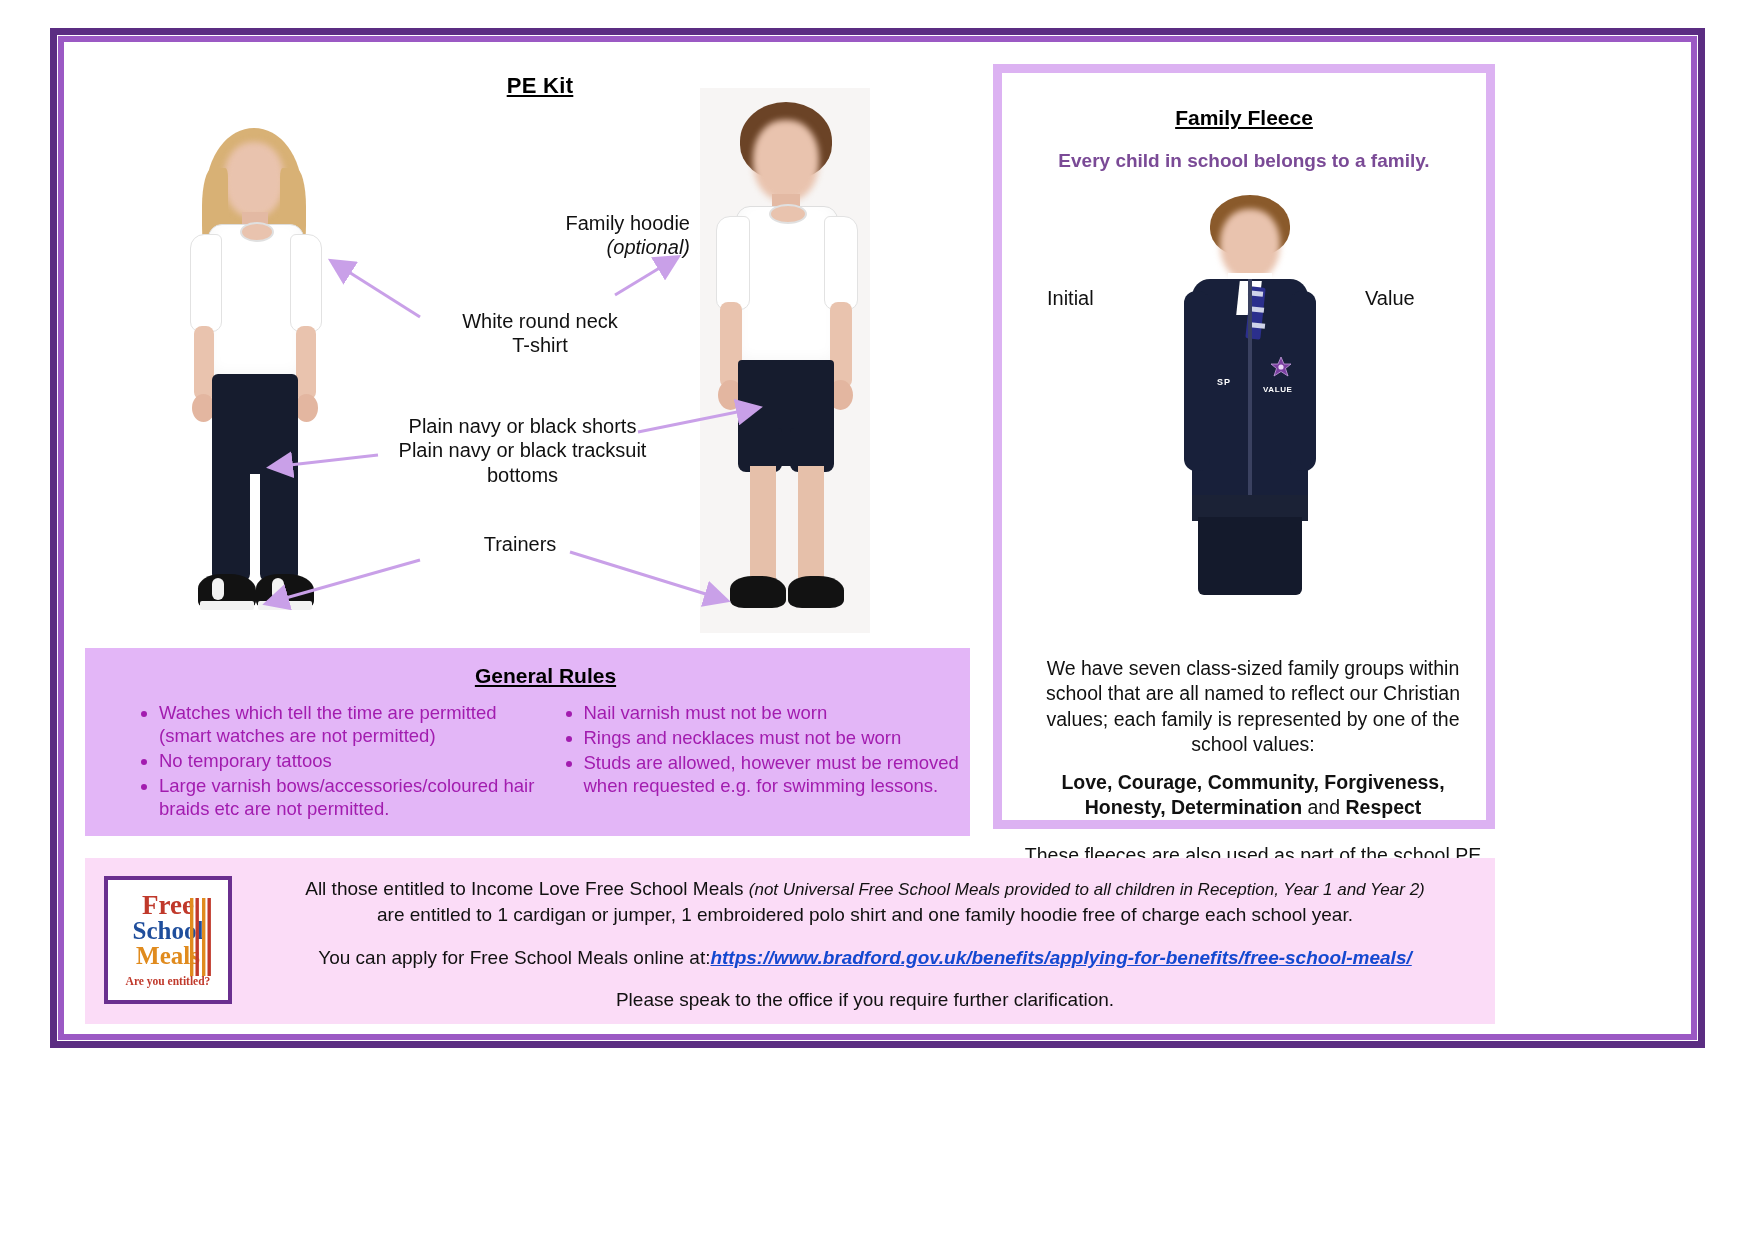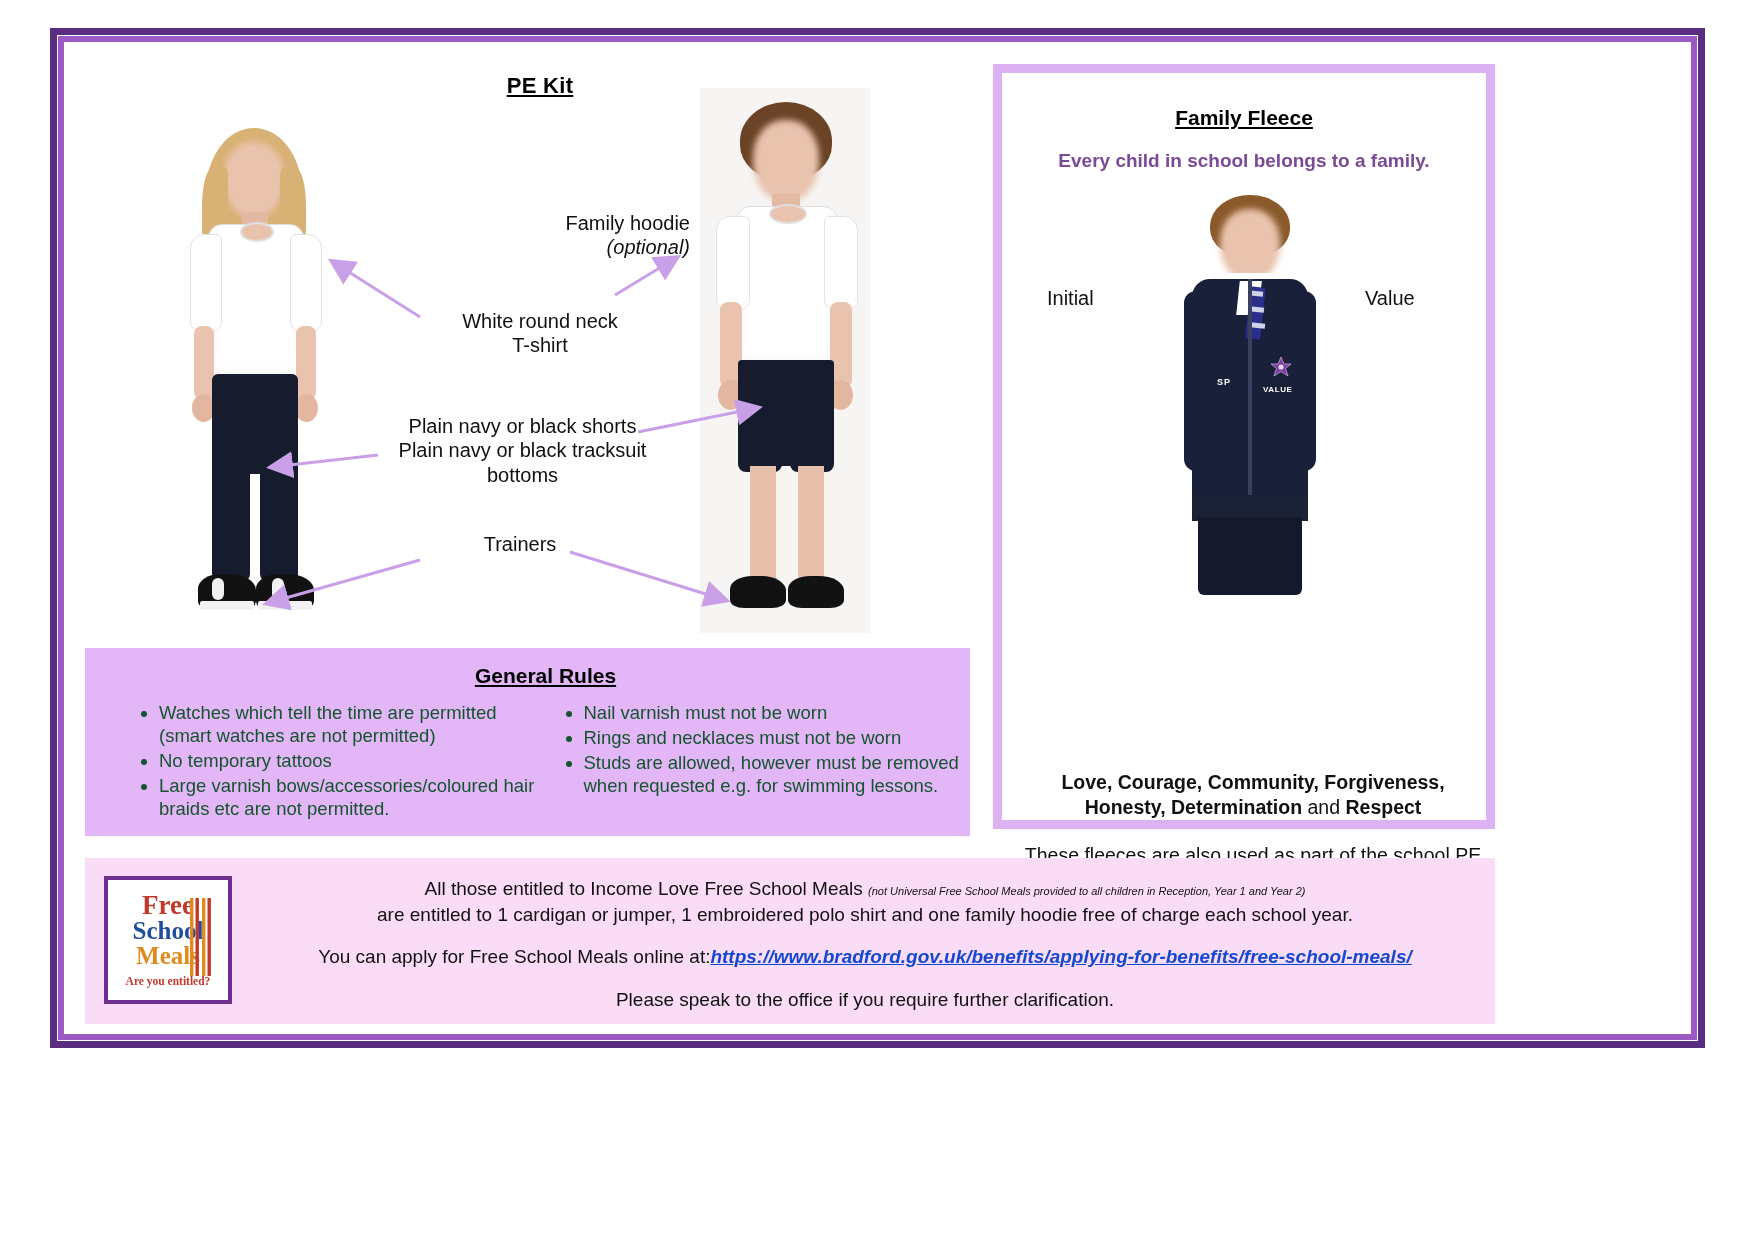--- a/index.html
+++ b/index.html
@@ -68,21 +68,21 @@
     position:absolute;left:85px;top:648px;width:885px;height:188px;
     background:#e3b6f7;box-sizing:border-box;padding-left:36px;
   }
   .rules-title{
     text-align:center;font-size:21px;font-weight:bold;text-decoration:underline;
     color:#000;margin-top:16px;
   }
   .rules-cols{display:flex;margin-top:14px;}
   .rules-col{flex:1;}
   .rules-col ul{margin:0;padding-left:38px;}
-  .rules-col li{font-size:18.5px;line-height:1.24;color:#14532d;margin-bottom:2px;}
+  .rules-col li{font-size:18.5px;line-height:1.24;color:#a21caf;margin-bottom:2px;}
 
   
   .fleece-panel{
     position:absolute;left:993px;top:64px;width:502px;height:765px;
     border:9px solid #dcb2f2;background:#ffffff;box-sizing:border-box;
   }
   .fleece-title{
     text-align:center;font-size:21px;font-weight:bold;text-decoration:underline;
     color:#000;margin-top:33px;
   }
@@ -117,21 +117,21 @@
     font-family:"Liberation Serif",serif;}
   .fsm-meals{font-size:25px;font-weight:bold;color:#e08b1e;line-height:1;
     font-family:"Liberation Serif",serif;}
   .fsm-entitled{font-size:11.5px;font-weight:bold;color:#c0392b;margin-top:7px;
     font-family:"Liberation Serif",serif;}
   .fsm-cutlery{position:absolute;right:14px;top:14px;width:26px;height:86px;}
   .footer-text{
     position:absolute;left:170px;top:18px;width:1220px;text-align:center;
     font-size:19px;color:#111;line-height:1.35;
   }
-  .footer-text .note{font-style:italic;font-size:11px;}
+  .footer-text .note{font-style:italic;font-size:17px;}
   .footer-line{margin-top:17px;}
   .footer-link{color:#1448d0;font-weight:bold;font-style:italic;
     text-decoration:underline;word-break:break-all;}
 </style>
 </head>
 <body>
 
 <div class="page">
 
   <div class="frame-outer"></div>
@@ -275,20 +275,21 @@
         <div style="position:absolute;left:106px;top:160px;width:26px;height:26px;">
           <svg viewBox="0 0 26 26" width="26" height="26">
             <path d="M13 2 L16 9 L23 9 L17.5 13.5 L20 21 L13 16.5 L6 21 L8.5 13.5 L3 9 L10 9 Z" fill="#7b3fa0" stroke="#c7a2e0" stroke-width="0.8"></path>
             <circle cx="13" cy="12" r="2.6" fill="#e9d7f5"></circle>
           </svg>
         </div>
         <div style="position:absolute;left:101px;top:190px;font-size:8px;font-weight:bold;color:#ffffff;letter-spacing:.6px;">VALUE</div>
       </div>
     </div>
 
+    <div class="fleece-para" style="top:583px;">We have seven class-sized family groups within school that are all named to reflect our Christian values; each family is represented by one of the school values:</div>
 
     <div class="fleece-values" style="top:697px;">
       <span>Love, Courage, Community, Forgiveness,</span><br>
       <span>Honesty, Determination</span><span style="font-weight:normal;"> and </span><span>Respect</span>
     </div>
 
     <div class="fleece-para" style="top:770px;">These fleeces are also used as part of the school PE kit.</div>
   </div>
 
   <div class="footer-box">

